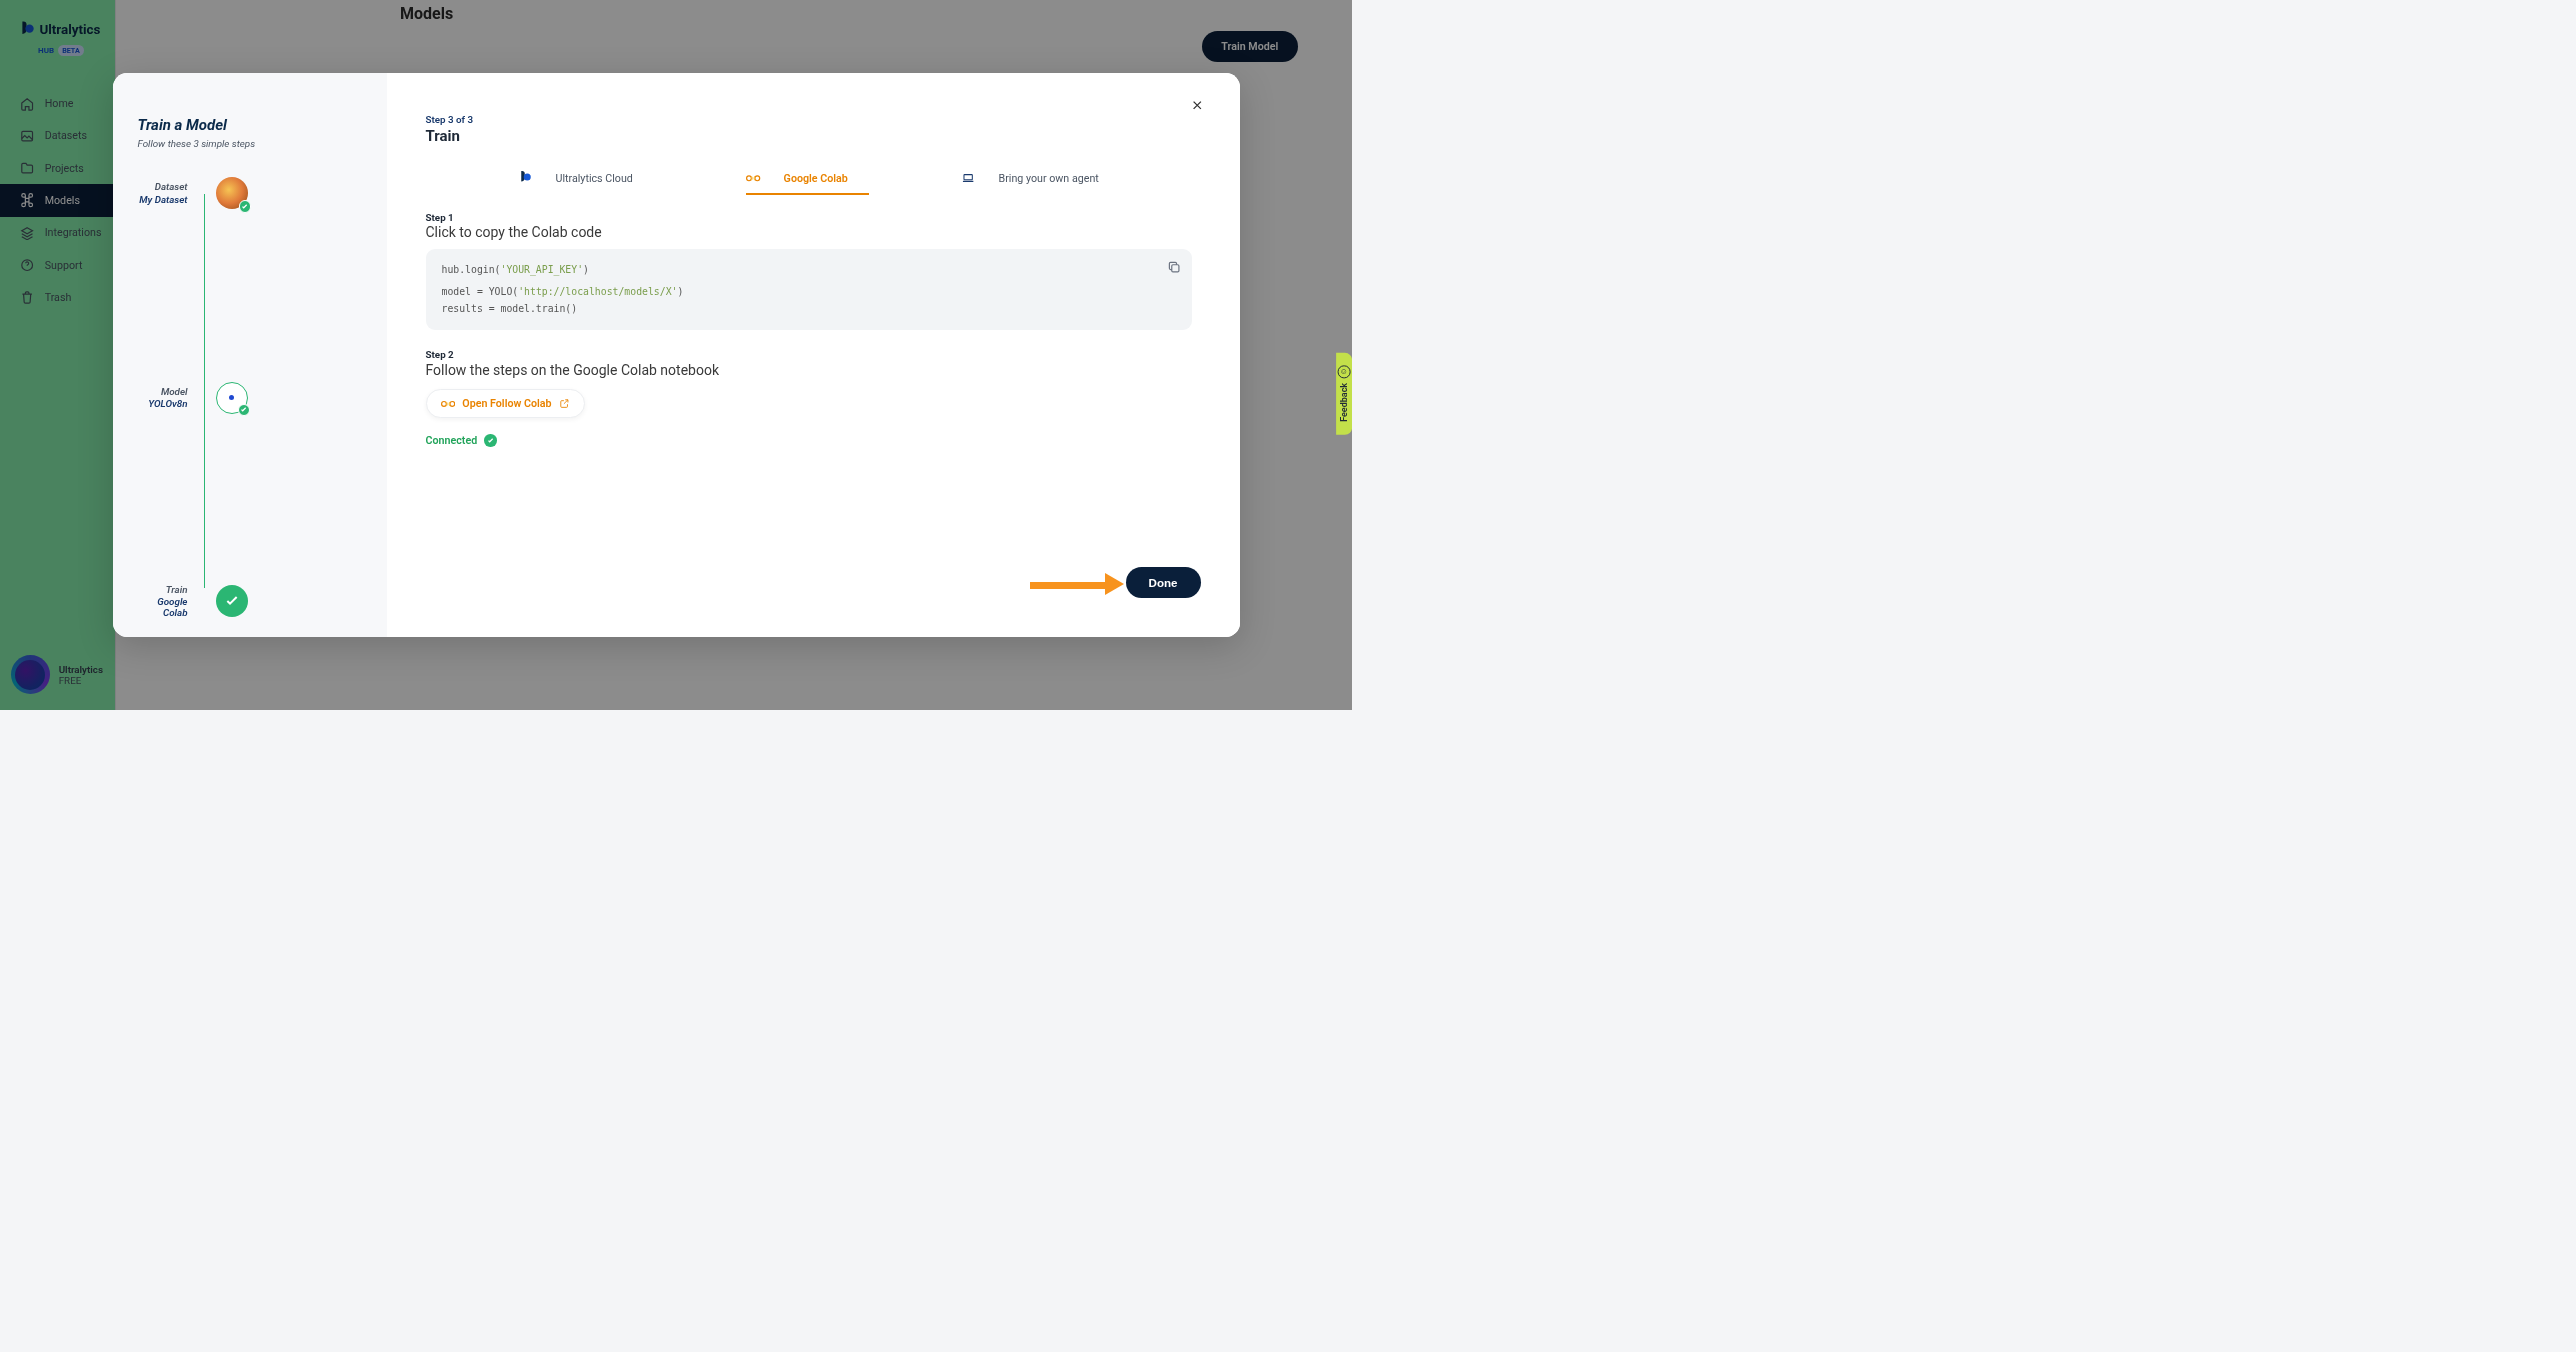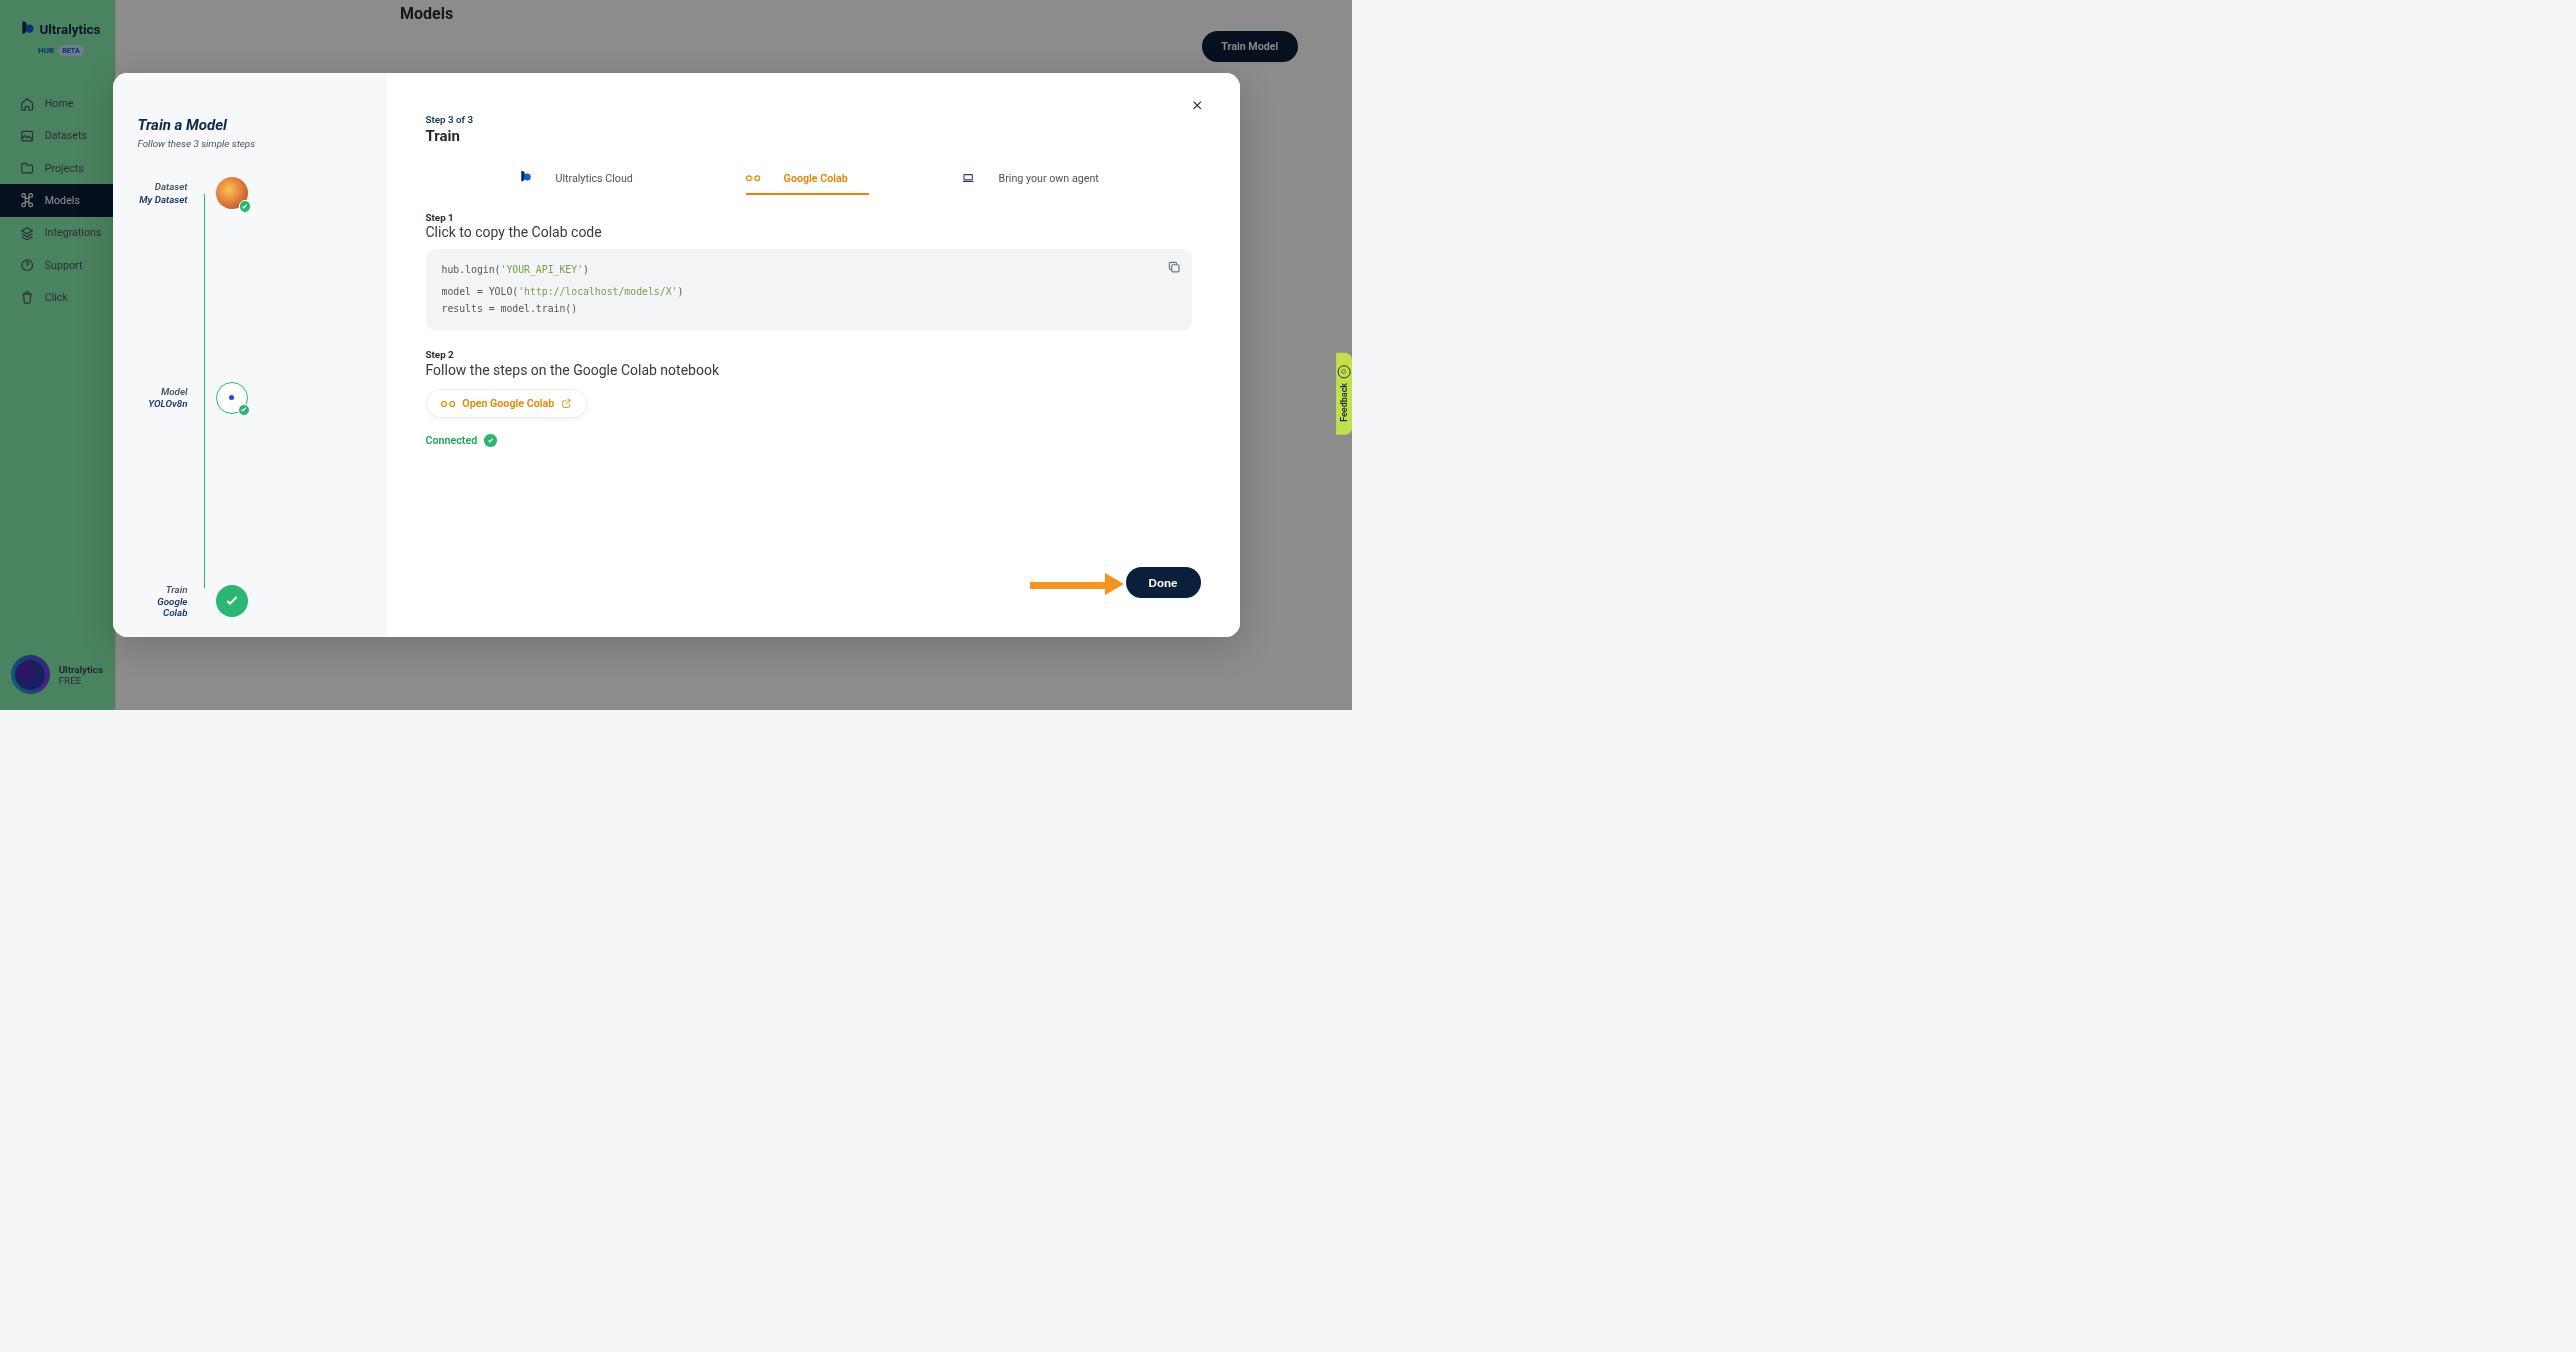--- a/index.html
+++ b/index.html
@@ -492,21 +492,21 @@
             </svg>
         </span>
         <span>Support</span>
       </div>
       <div class="nav-item">
         <span class="nav-icon">
           <svg viewBox="0 0 24 24" width="14.3" height="14.3" fill="none" stroke="currentColor" stroke-width="2">
               <path d="M4 7h16M9 7V5a2 2 0 0 1 2-2h2a2 2 0 0 1 2 2v2M6 7l1 13a2 2 0 0 0 2 2h6a2 2 0 0 0 2-2l1-13"></path>
             </svg>
         </span>
-        <span>Click</span>
+        <span>Trash</span>
       </div>
     </nav>
 
     <div class="sidebar-footer">
       <div class="avatar-ring">
           <div class="avatar-inner"></div>
         </div>
       <div class="sf-text">
         <div class="t1">Ultralytics</div>
         <div>FREE</div>
@@ -637,21 +637,21 @@
         <div class="step-desc">Follow the steps on the Google Colab notebook</div>
         <div class="colab-btn">
           <span class="colab-ico">
             <svg viewBox="0 0 48 24" width="16" height="9.8">
                 <circle cx="10" cy="12" r="8" fill="none" stroke="#e98300" stroke-width="4"></circle>
                 <circle cx="38" cy="12" r="8" fill="none" stroke="#e98300" stroke-width="4"></circle>
                 <path d="M18 6a8 8 0 0 1 0 12" fill="none" stroke="#f7c24a" stroke-width="4"></path>
                 <path d="M30 6a8 8 0 0 0 0 12" fill="none" stroke="#f7c24a" stroke-width="4"></path>
               </svg>
           </span>
-          <span>Open Google Colab</span>
+          <span>Open Follow Colab</span>
           <span class="ext-icon">
             <svg viewBox="0 0 24 24" width="10.7" height="10.7" fill="none" stroke="#e98300" stroke-width="2">
                 <path d="M14 4h6v6M20 4l-9 9M19 14v5a2 2 0 0 1-2 2H6a2 2 0 0 1-2-2V8a2 2 0 0 1 2-2h5"></path>
               </svg>
           </span>
         </div>
       </div>
 
       <div class="connected">
         <span>Connected</span>

